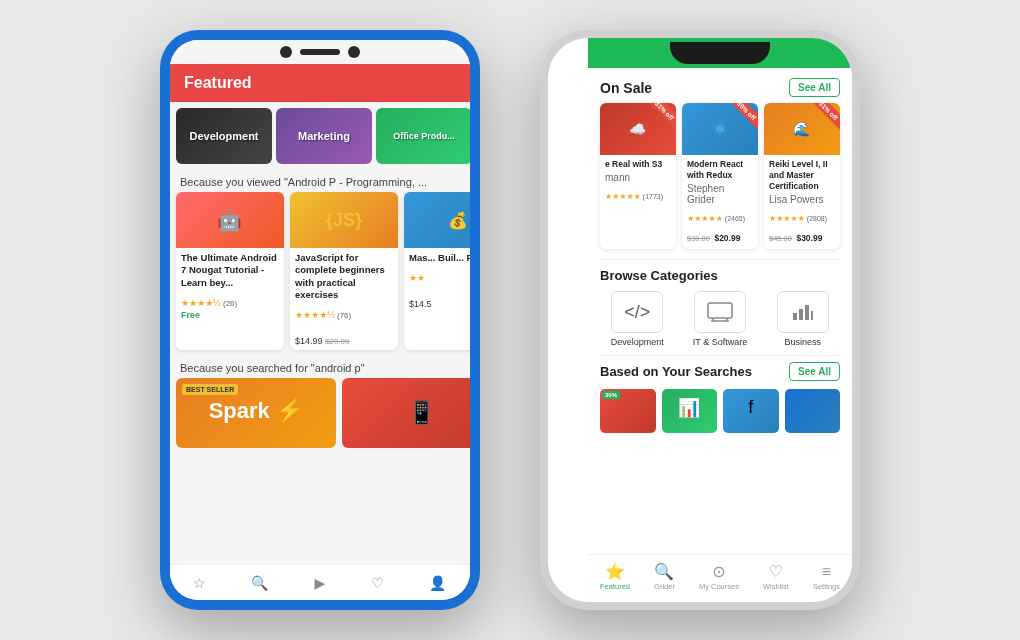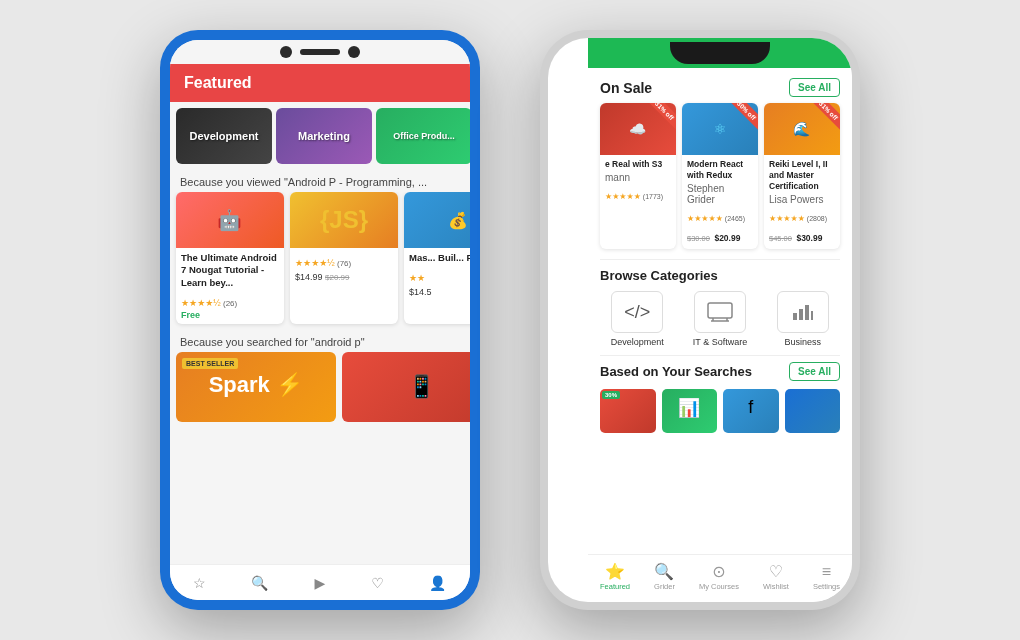--- a/index.html
+++ b/index.html
@@ -147,21 +147,21 @@
       color: #f5a623;
       font-size: 9px;
     }
     .star-count {
       font-size: 8px;
       color: #666;
     }
     .course-price {
       font-size: 9px;
       color: #333;
-      margin-top: 2px;
+      margin-top: 14px;
     }
     .price-free { color: #27ae60; font-weight: 700; font-size: 9px; }
     .price-old {
       text-decoration: line-through;
       color: #999;
       font-size: 8px;
     }
 
     
     .searched-row {
@@ -433,21 +433,21 @@
       align-items: center;
       gap: 1px;
     }
     .iphone-nav-icon { font-size: 16px; color: #999; }
     .iphone-nav-icon.active { color: #27ae60; }
     .iphone-nav-label { font-size: 7.5px; color: #999; }
     .iphone-nav-label.active { color: #27ae60; }
 
     
     .js-icon-text {
-      font-size: 24px;
+      font-size: 18px;
       font-weight: 900;
       color: #f0c030;
     }
     .android-icon-text {
       font-size: 20px;
       color: white;
     }
 
     .divider {
       height: 1px;
@@ -497,20 +497,21 @@
             <div><span class="stars">★★★★½</span><span class="star-count"> (26)</span></div>
             <div class="price-free">Free</div>
           </div>
         </div>
 
         <div class="course-card">
           <div class="course-thumb thumb-js">
             <span class="js-icon-text">{JS}</span>
           </div>
           <div class="course-info">
+            <div class="course-title">JavaScript for complete beginners with practical exercises</div>
             <div><span class="stars">★★★★½</span><span class="star-count"> (76)</span></div>
             <div class="course-price">$14.99 <span class="price-old">$20.99</span></div>
           </div>
         </div>
 
         <div class="course-card">
           <div class="course-thumb thumb-other">
             <span style="font-size:16px; color:white;">💰</span>
           </div>
           <div class="course-info">

